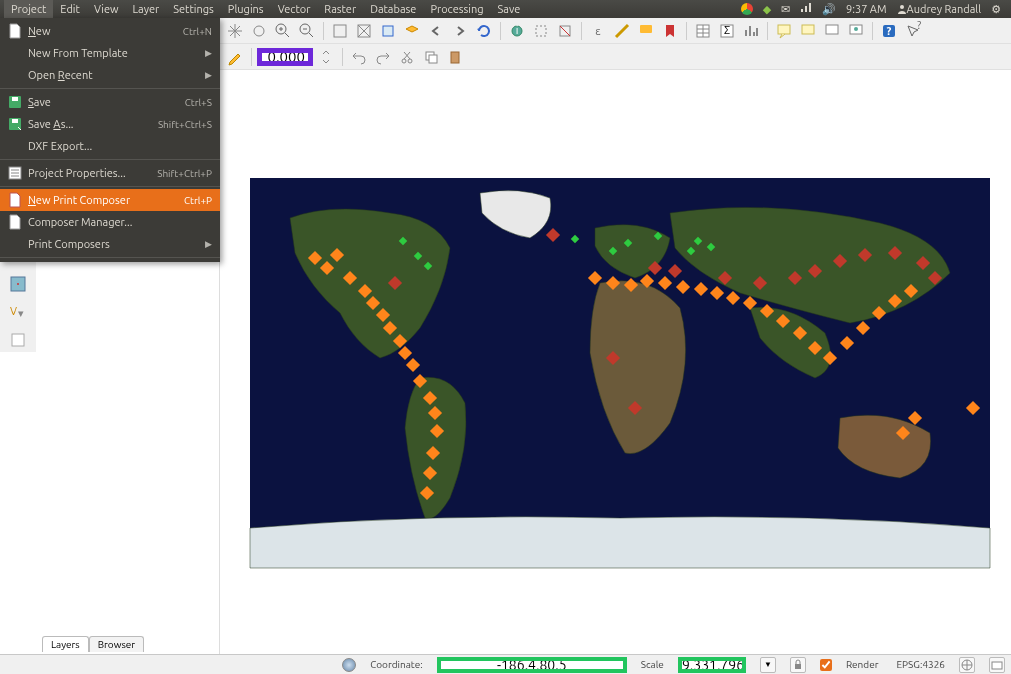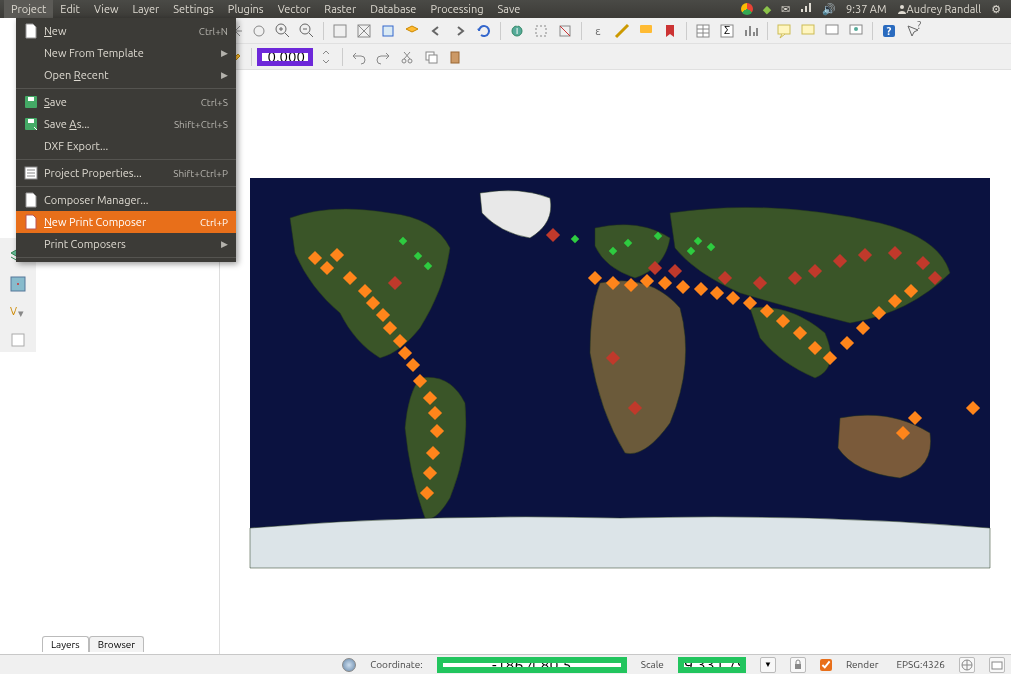--- a/index.html
+++ b/index.html
@@ -8,21 +8,21 @@
 
 .menubar { height: 18px; background: linear-gradient(#4a4a46, #3c3b37); color: #dfdbd2; display: flex; align-items: center; padding: 0 4px; }
 .menubar .mitem { padding: 0 7px; height: 18px; line-height: 18px; cursor: pointer; }
 .menubar .mitem.active { background: #5b5a56; }
 .menubar .spacer { flex: 1; }
 .sys-icons { display: flex; align-items: center; gap: 10px; padding-right: 6px; }
 .sys-icons span, .sys-icons svg { color: #dfdbd2; fill: #dfdbd2; }
 .user { display: flex; align-items: center; }
 
 
-.dropdown { position: absolute; left: 16px; top: 18px; width: 220px; background: #3c3b37; color: #dfdbd2; box-shadow: 2px 2px 6px rgba(0,0,0,.4); z-index: 100; padding: 2px 0; }
+.dropdown { position: absolute; left: 0; top: 18px; width: 220px; background: #3c3b37; color: #dfdbd2; box-shadow: 2px 2px 6px rgba(0,0,0,.4); z-index: 100; padding: 2px 0; }
 .drow { display: flex; align-items: center; height: 22px; padding: 0 8px; gap: 6px; cursor: pointer; position: relative; }
 .drow.highlight { background: #e86f1a; color: #fff; }
 .drow .icn { width: 14px; height: 14px; display: flex; align-items: center; justify-content: center; flex-shrink: 0; }
 .drow .lbl { flex: 1; white-space: nowrap; }
 .drow .accel { font-size: 10px; color: #b4b2ac; }
 .drow.highlight .accel { color: #fff; }
 .drow .arrow { font-size: 9px; color: #b4b2ac; }
 .dsep { height: 1px; background: #555450; margin: 2px 0; }
 .underline { text-decoration: underline; }
 
@@ -44,21 +44,21 @@
 .sidepanel .tab.active { background: #fff; }
 
 
 .mapwrap { position: absolute; left: 220px; right: 0; top: 70px; bottom: 20px; background: #fff; overflow: hidden; }
 .mapcanvas { position: absolute; left: 30px; top: 108px; width: 740px; height: 390px; background: #0b1240; }
 .mapcanvas svg { width: 100%; height: 100%; display: block; }
 
 
 .statusbar { position: absolute; left: 0; right: 0; bottom: 0; height: 20px; background: #f0f0f0; border-top: 1px solid #c8c8c8; display: flex; align-items: center; gap: 14px; padding: 0 6px; justify-content: flex-end; }
 .statusbar .slabel { font-size: 10px; color: #444; }
-.statusbar input[type=text] { height: 16px; border: 6px solid #22c55e; background: #fff; font-size: 16px; text-align: center; }
+.statusbar input[type=text] { height: 16px; border: 4px solid #22c55e; background: #fff; font-size: 14px; text-align: center; }
 .coord-input { width: 190px; }
 .scale-input { width: 68px; }
 .chk { width: 12px; height: 12px; accent-color: #e86f1a; }
 .globe { width: 14px; height: 14px; border: 1px solid #888; border-radius: 50%; background: radial-gradient(#cde, #68a); }
 .sbtn { width: 16px; height: 16px; border: 1px solid #bbb; background: #f8f8f8; border-radius: 2px; display: flex; align-items: center; justify-content: center; cursor: pointer; }
 
 
 svg { overflow: visible; }
 </style>
 </head>
@@ -150,36 +150,36 @@
     <span class="icn">
         <svg width="12" height="12">
           <rect width="12" height="12" fill="#fff" stroke="#888"></rect>
           <path d="M2 3h8M2 6h8M2 9h8" stroke="#888"></path>
         </svg>
       </span>
     <span class="lbl">Project Properties...</span>
     <span class="accel">Shift+Ctrl+P</span>
   </div>
   <div class="dsep"></div>
-  <div class="drow">
-    <span class="icn">
-        <svg width="12" height="14">
-          <path d="M1 0h7l3 3v11H1z" fill="#fff" stroke="#999"></path>
-        </svg>
-      </span>
-    <span class="lbl">Composer Manager...</span>
-  </div>
   <div class="drow highlight">
     <span class="icn">
         <svg width="12" height="14">
           <path d="M1 0h7l3 3v11H1z" fill="#fff" stroke="#b55"></path>
         </svg>
       </span>
     <span class="lbl"><span class="underline">N</span>ew Print Composer</span>
     <span class="accel">Ctrl+P</span>
+  </div>
+  <div class="drow">
+    <span class="icn">
+        <svg width="12" height="14">
+          <path d="M1 0h7l3 3v11H1z" fill="#fff" stroke="#999"></path>
+        </svg>
+      </span>
+    <span class="lbl">Composer Manager...</span>
   </div>
   <div class="drow">
     <span class="icn"></span>
     <span class="lbl">Print Composers</span>
     <span class="arrow">▶</span>
   </div>
   <div class="dsep"></div>
 </div>
 
 <div class="toolbars">

